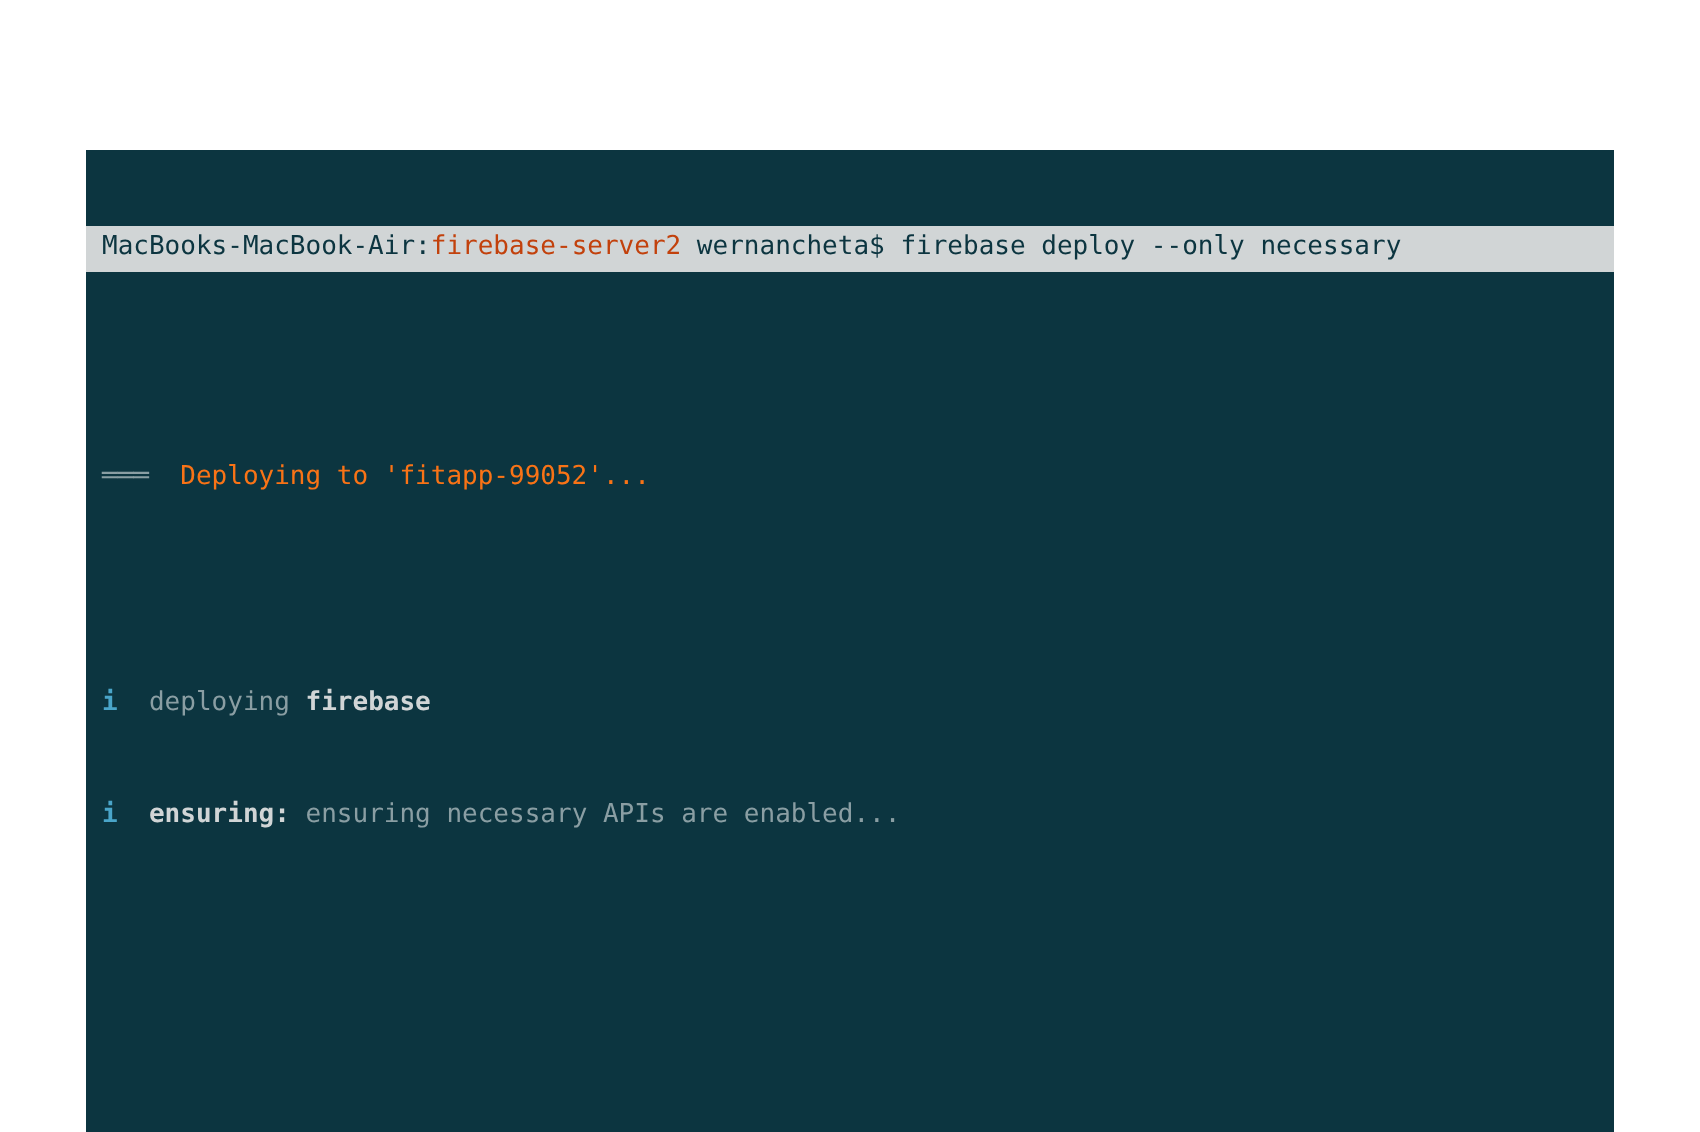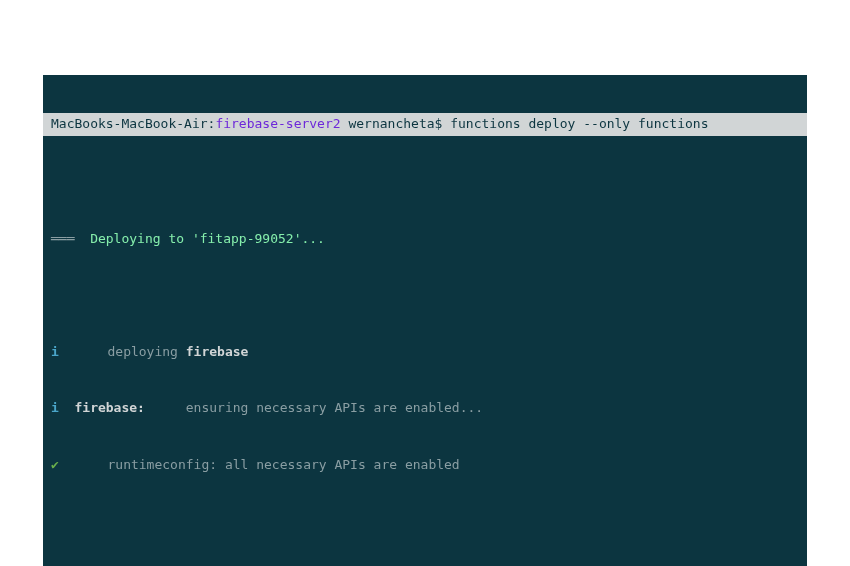--- a/index.html
+++ b/index.html
@@ -24,42 +24,41 @@
       color: #8a9ea3;
       white-space: pre;
       overflow: hidden;
     }
     .prompt-line {
       background: #d1d5d6;
       color: #0c3540;
       margin: -4px -8px 0 -8px;
       padding: 2px 8px;
     }
-    .prompt-path { color: #6d28d9; }
+    .prompt-path { color: #c2410c; }
     .prompt-cmd { color: #0c3540; }
     .blank { height: 1.45em; }
     .line { display: block; }
     .info-i { color: #4aa5c9; font-weight: bold; }
     .check { color: #6ab04c; font-weight: bold; }
     .prog { color: #8a9ea3; font-weight: bold; }
     .bold { color: #d1d5d6; font-weight: bold; }
-    .text { color: #8a9ea3; margin-left: 33px; }
-    .white { color: #86efac; }
+    .text { color: #8a9ea3; }
+    .white { color: #f97316; }
   </style>
 </head>
 <body>
 
 <div class="terminal">
-  <div class="prompt-line"><span>MacBooks-MacBook-Air:</span><span class="prompt-path">firebase-server2</span><span> wernancheta$ </span><span class="prompt-cmd">functions deploy --only functions</span></div>
+  <div class="prompt-line"><span>MacBooks-MacBook-Air:</span><span class="prompt-path">firebase-server2</span><span> wernancheta$ </span><span class="prompt-cmd">firebase deploy --only necessary</span></div>
   <div class="blank"></div>
   <span class="line"><span class="prog">═══</span>  <span class="white">Deploying to 'fitapp-99052'...</span></span>
   <div class="blank"></div>
   <span class="line"><span class="info-i">i</span>  <span class="text">deploying </span><span class="bold">firebase</span></span>
-  <span class="line"><span class="info-i">i</span>  <span class="bold">firebase:</span><span class="text"> ensuring necessary APIs are enabled...</span></span>
-  <span class="line"><span class="check">✔</span>  <span class="text">runtimeconfig: all necessary APIs are enabled</span></span>
+  <span class="line"><span class="info-i">i</span>  <span class="bold">ensuring:</span><span class="text"> ensuring necessary APIs are enabled...</span></span>
   
   
   
   
   
   
   
   
   
   

